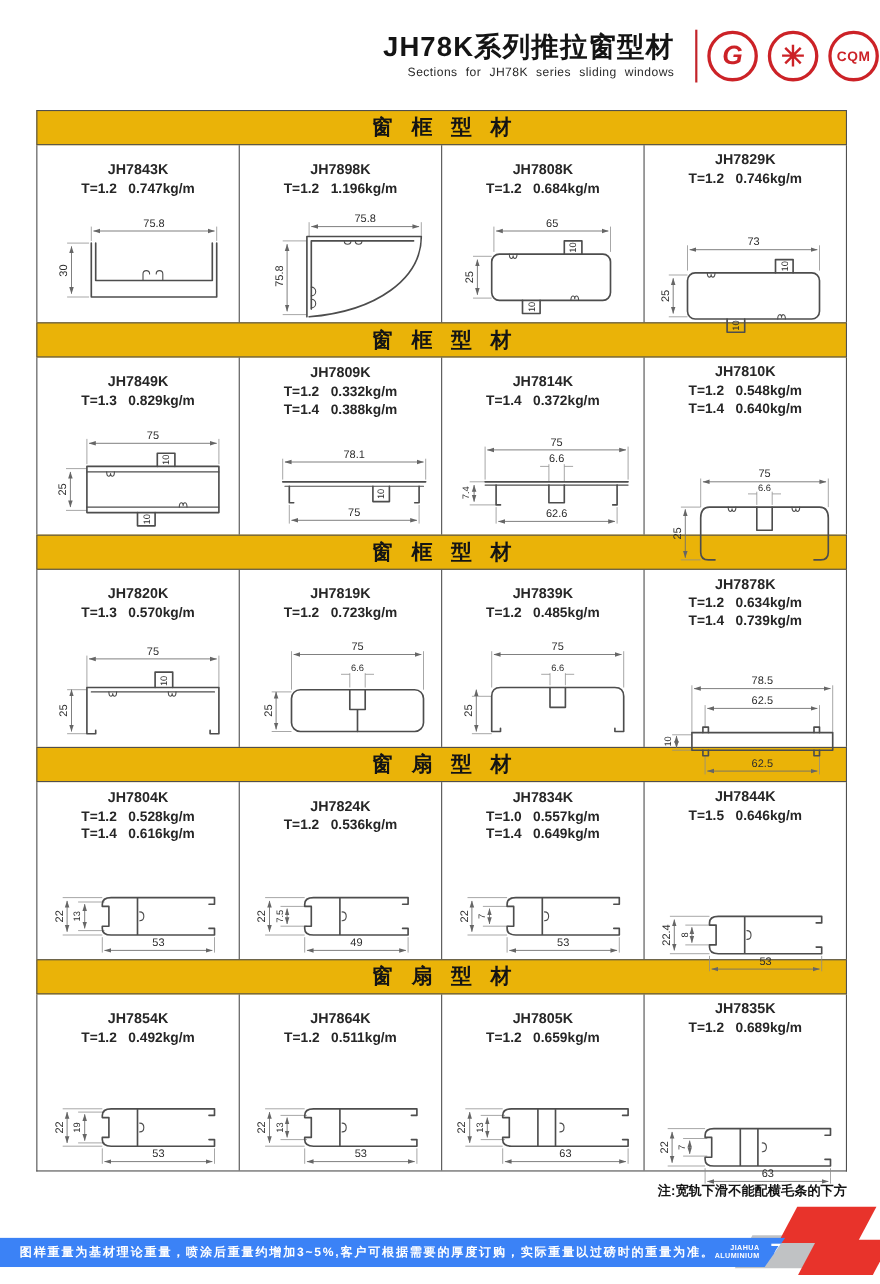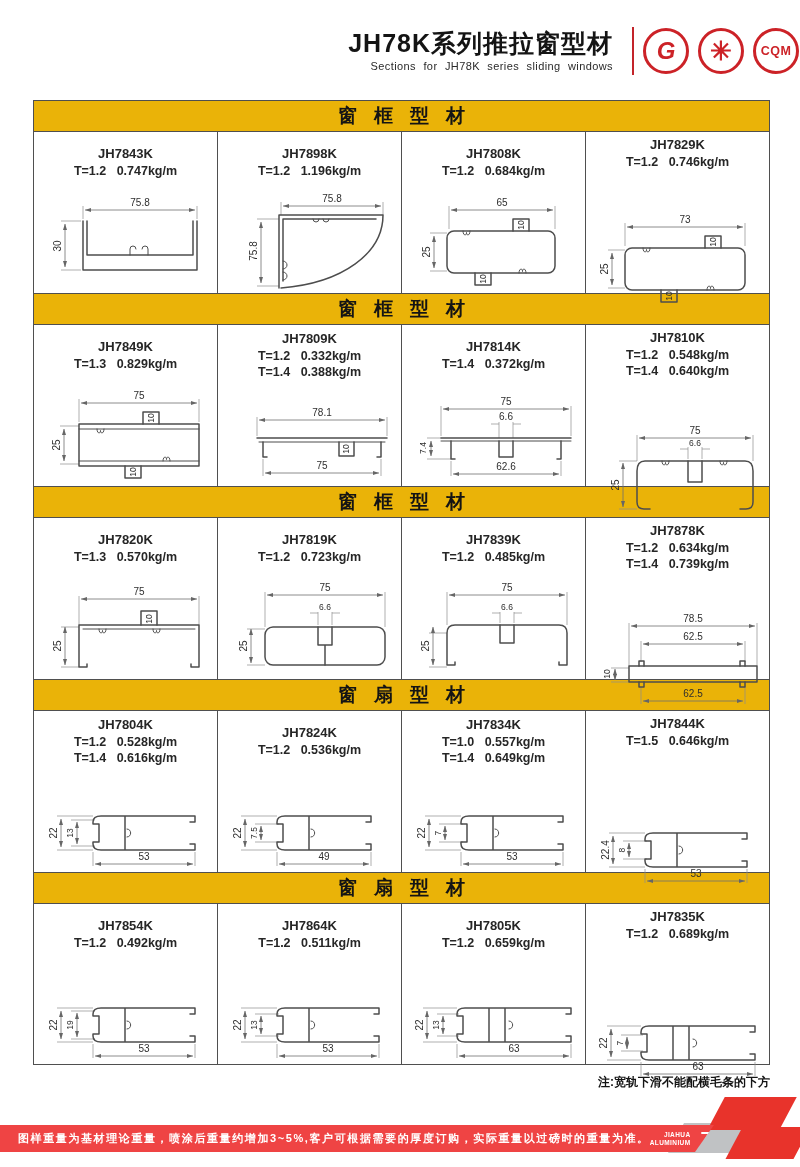--- a/index.html
+++ b/index.html
@@ -40,21 +40,21 @@
   svg.dwg { display:block; }
   .p { fill:none; stroke:#4d4d4d; stroke-width:1.5; stroke-linejoin:round; stroke-linecap:round; }
   .q { fill:none; stroke:#4d4d4d; stroke-width:1; stroke-linejoin:round; stroke-linecap:round; }
   .d { stroke:#6e6e6e; stroke-width:.8; fill:none; marker-start:url(#ar); marker-end:url(#ar); }
   .e { stroke:#8c8c8c; stroke-width:.7; fill:none; }
   svg.dwg text { font-family:"Liberation Sans",sans-serif; font-size:10px; fill:#2e2e2e; }
   svg.dwg text.s { font-size:8.5px; }
 
   
   .note { position:absolute; top:1074px; right:30px; font-size:12px; font-weight:bold; color:#141414; }
-  .band { position:absolute; left:0; top:1125px; width:714px; height:27px; background:#ef4444;
+  .band { position:absolute; left:0; top:1125px; width:714px; height:27px; background:#3b82f6;
     clip-path:polygon(0 0, 714px 0, 695px 27px, 0 27px);
     display:flex; align-items:center; }
   .disclaimer { color:#fff; font-size:11px; font-weight:bold; letter-spacing:1.6px;
     padding-left:18px; white-space:nowrap; }
   .brand { margin-left:auto; text-align:right; color:#fff; font-size:6.5px; font-weight:bold;
     line-height:1.2; letter-spacing:.4px; }
   .brand-sep { width:1px; height:16px; background:#fff; margin:0 5px; }
   .pagenum { color:#fff; font-size:19px; font-weight:bold; padding-right:28px; }
   .deco { position:absolute; }
   .deco-gray { left:676px; top:1123px; width:66px; height:30px; background:#c0c2c4; transform:skewX(-28deg); }

